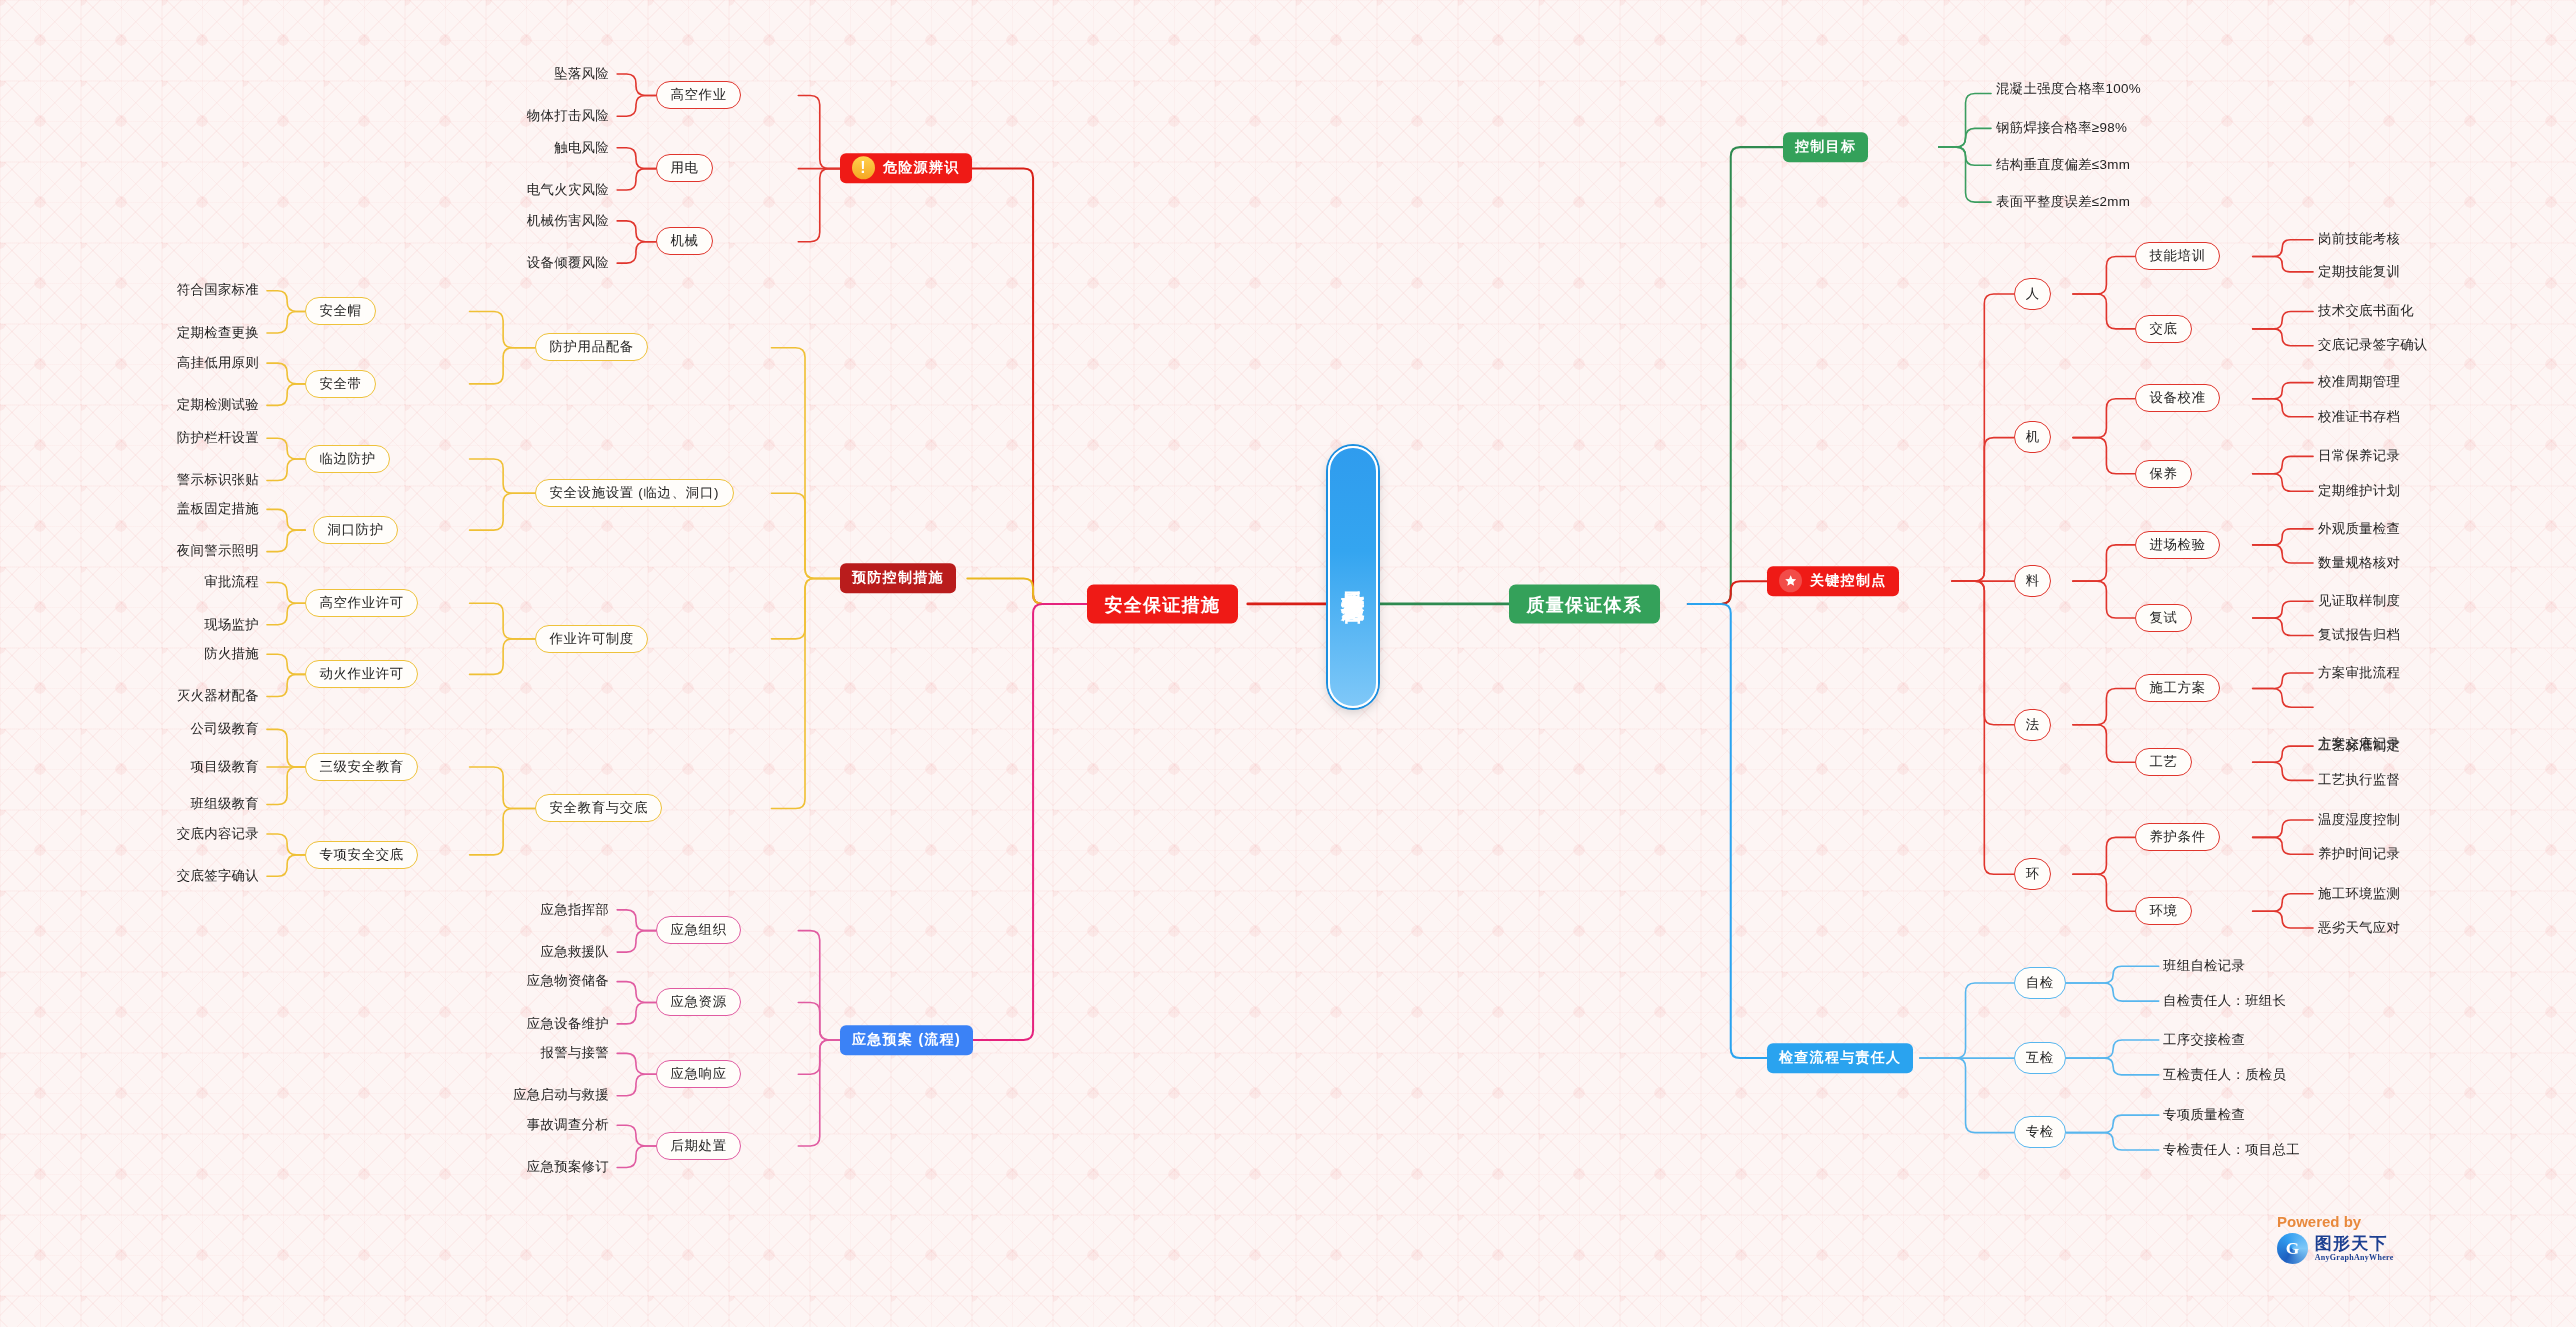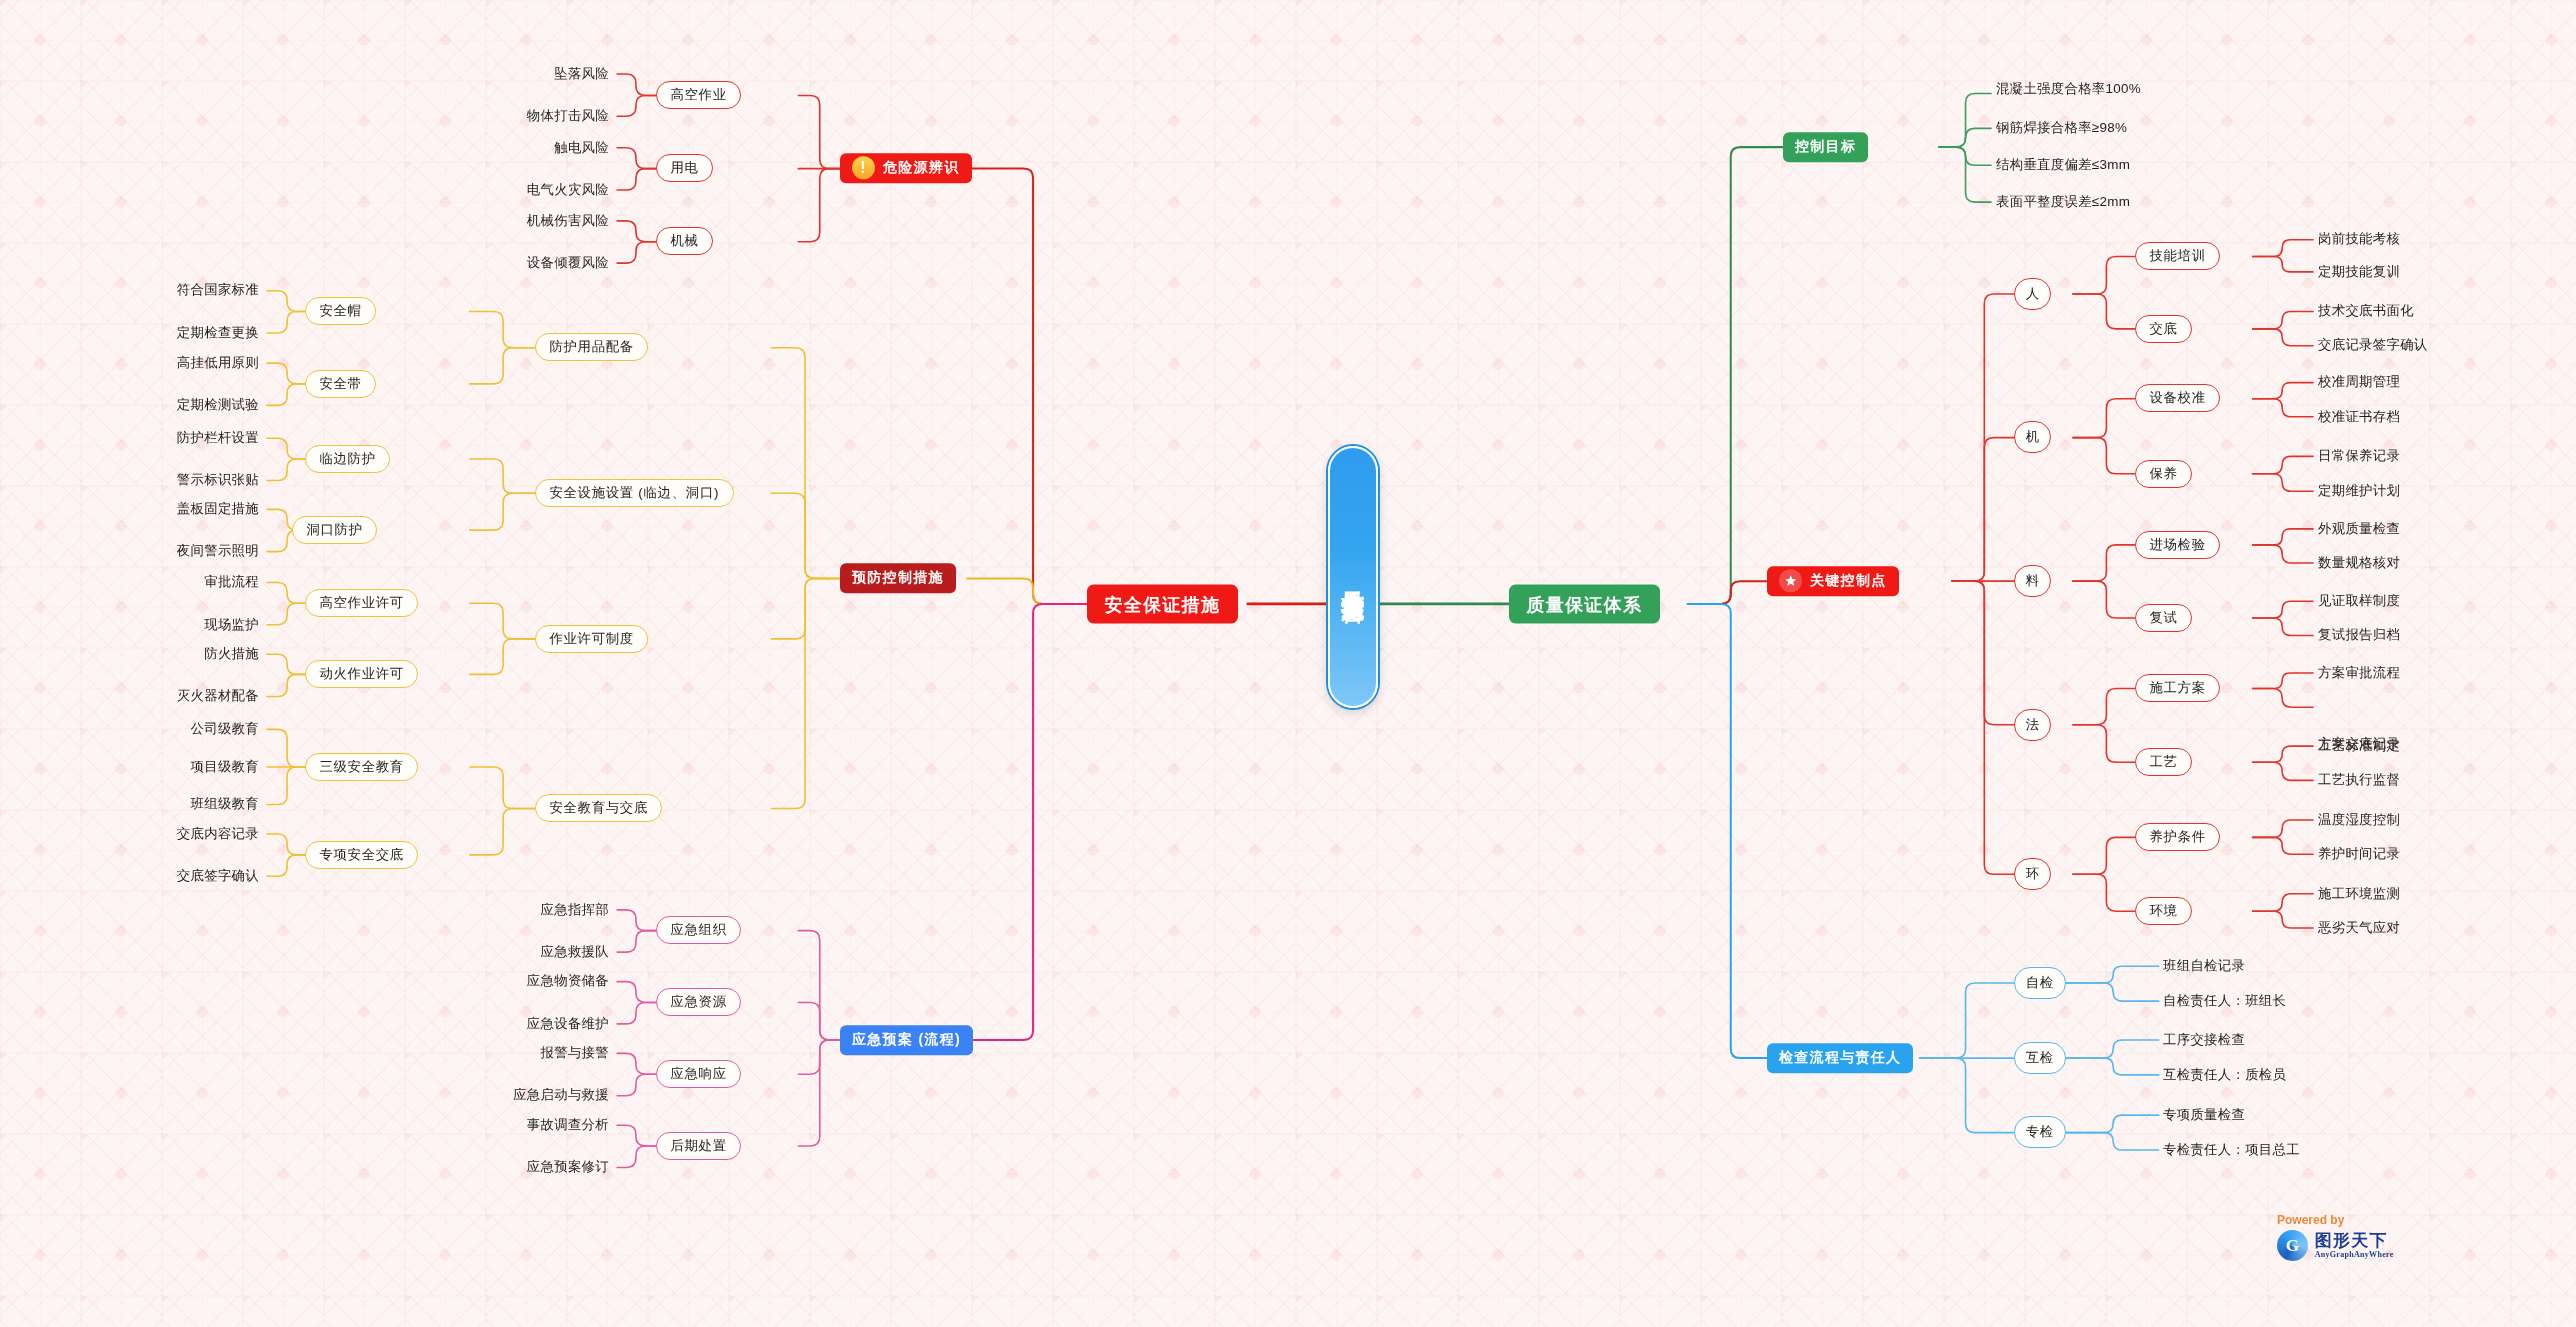--- a/index.html
+++ b/index.html
@@ -75,21 +75,21 @@
     width:23px;height:23px;border-radius:50%;margin-right:8px;flex:0 0 auto;
     display:flex;align-items:center;justify-content:center;
   }
   .badge.warn{background:linear-gradient(180deg,#ffd24d,#f5a623);
               color:#fff;font-size:16px;font-weight:700;line-height:1;}
   .badge.star{background:rgba(255,255,255,.22);}
   .badge.star svg{width:13.4px;height:13.4px;display:block;}
 
   
   #watermark{position:absolute;left:2277px;top:1213px;z-index:5;}
-  #watermark .pw{font-size:12px;color:#e8893c;margin-bottom:2.7px;font-weight:600;}
+  #watermark .pw{font-size:15px;color:#e8893c;margin-bottom:2.7px;font-weight:600;}
   #watermark .row{display:flex;align-items:center;gap:6.7px;}
   #watermark .logo{width:31px;height:31px;border-radius:50%;flex:0 0 auto;
       background:conic-gradient(from 210deg,#1e5fbf,#2f9cf0,#7fc8f8,#1e5fbf);
       display:flex;align-items:center;justify-content:center;
       color:#fff;font-size:17.4px;font-weight:700;font-family:"Liberation Serif",serif;}
   #watermark .txt .cn{font-size:17px;color:#1c3f91;font-weight:700;letter-spacing:1.3px;line-height:1.05;}
   #watermark .txt .en{font-size:8px;color:#1c3f91;font-weight:700;
       font-family:"Liberation Serif",serif;letter-spacing:0.3px;}
 </style>
 </head>
@@ -267,21 +267,21 @@
 
   <div class="node pill b-yellow" style="left:305px;top:311px;">
       <span>安全帽</span>
     </div>
   <div class="node pill b-yellow" style="left:305px;top:384px;">
       <span>安全带</span>
     </div>
   <div class="node pill b-yellow" style="left:305px;top:459px;">
       <span>临边防护</span>
     </div>
-  <div class="node pill b-yellow" style="left:292px;top:530px;text-align:center;">
+  <div class="node pill b-yellow" style="left:313px;top:530px;text-align:center;">
       <span>洞口防护</span>
     </div>
   <div class="node pill b-yellow" style="left:305px;top:603px;">
       <span>高空作业许可</span>
     </div>
   <div class="node pill b-yellow" style="left:305px;top:674px;">
       <span>动火作业许可</span>
     </div>
   <div class="node pill b-yellow" style="left:305px;top:767px;">
       <span>三级安全教育</span>

